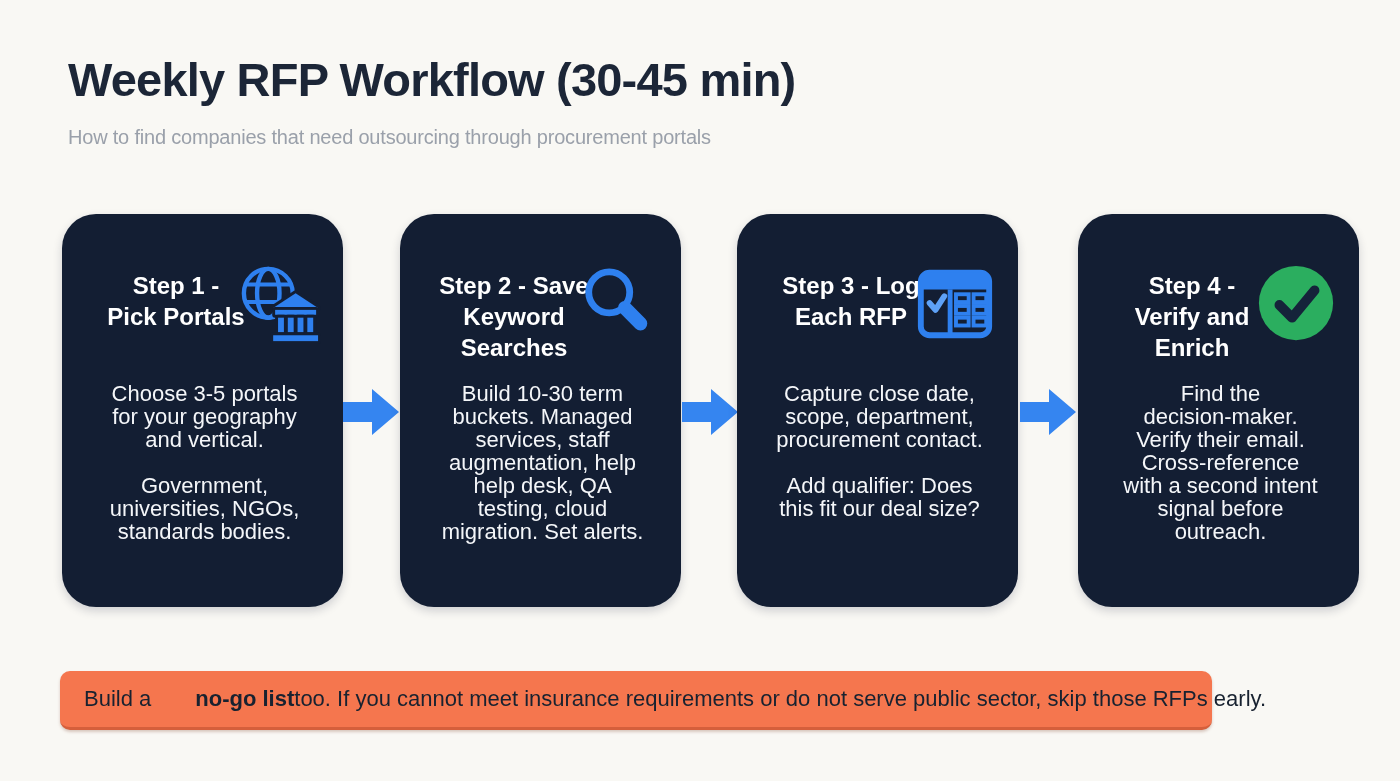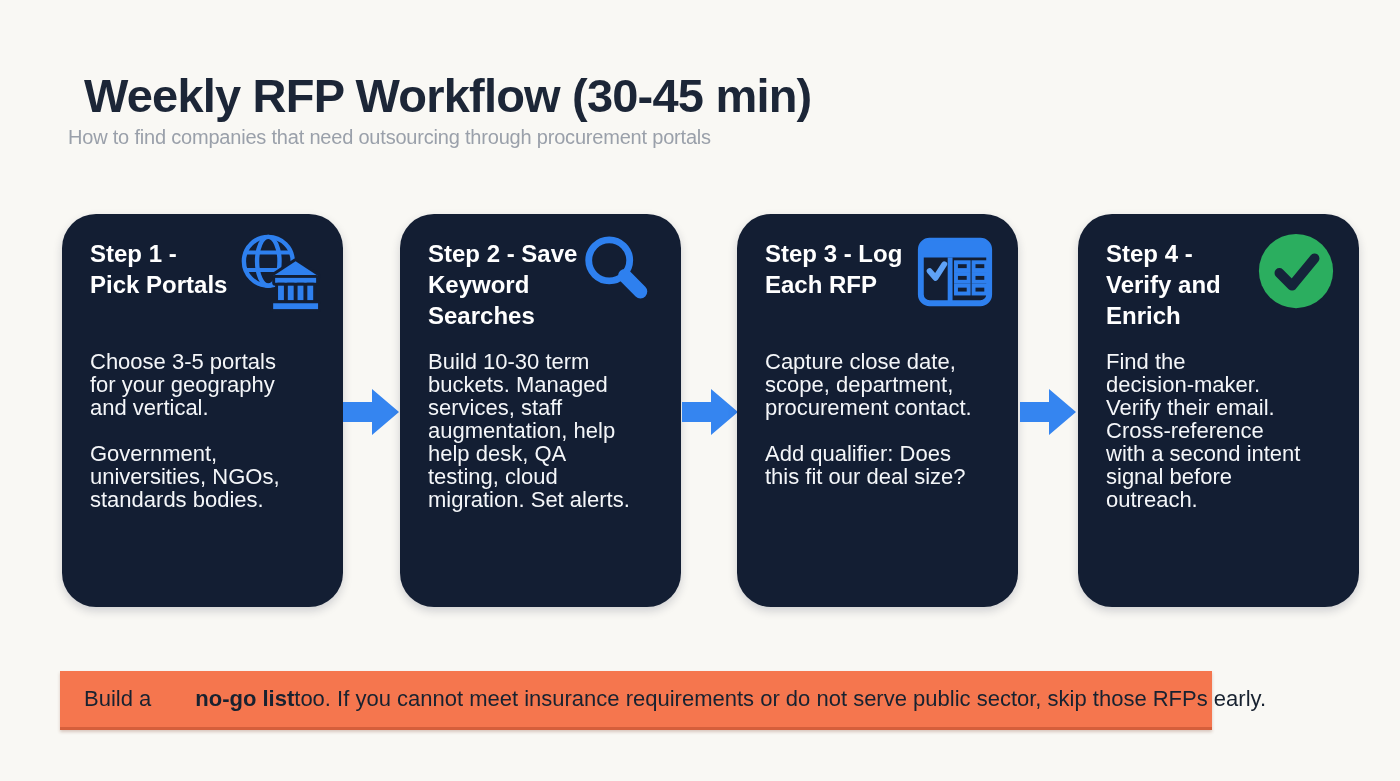--- a/index.html
+++ b/index.html
@@ -2,50 +2,51 @@
 <html><head>
 <meta charset="utf-8">
 <style>
   html,body{margin:0;padding:0;background:#e8e8e8;}
   .stage{
     position:relative;width:1400px;height:781px;margin:0 auto;
     background:#f9f8f4;overflow:hidden;
     font-family:"Liberation Sans", sans-serif;
   }
   .page-title{
-    position:absolute;left:68px;top:52px;margin:16px;
+    position:absolute;left:68px;top:52px;margin:0;
     font-size:47px;font-weight:bold;letter-spacing:-0.8px;
     color:#1c2637;
   }
   .page-subtitle{
     position:absolute;left:68px;top:126px;margin:0;
     font-size:20px;font-weight:400;color:#9aa0aa;letter-spacing:-0.2px;
   }
   .card{
     position:absolute;top:214px;width:281px;height:393px;
     background:#131e33;border-radius:34px;box-sizing:border-box;
-    padding:24px 24px 0 28px;color:#ffffff;
+    padding:56px 24px 0 28px;color:#ffffff;
     box-shadow:0 4px 10px rgba(20,30,55,0.18);
+    text-align:center;
   }
   .card.c1{left:62px}.card.c2{left:400px}.card.c3{left:737px}.card.c4{left:1078px}
   .card-head{position:relative;height:112px;}
   .card-title{
     width:172px;font-size:24px;font-weight:bold;line-height:31px;
     white-space:pre-line;color:#ffffff;
   }
   .card-icon{
     position:absolute;top:-6px;right:-2px;width:82px;height:82px;
   }
   .card-body{
     font-size:22px;line-height:23px;white-space:pre-line;color:#f4f6f9;
   }
   .flow-arrow{position:absolute;top:383px;width:58px;height:58px;}
   .callout{
     position:absolute;left:60px;top:671px;width:1152px;height:59px;
-    background:#f5764e;border-radius:0;box-sizing:border-box;
+    background:#f5764e;border-radius:10px;box-sizing:border-box;
     border-bottom:3px solid #d55f3b;
     display:flex;align-items:center;padding:0 24px;
     font-size:22px;color:#182230;white-space:nowrap;
     box-shadow:0 2px 3px rgba(120,55,30,0.25);
   }
   .callout b{font-weight:bold;margin-left:44px;}
 </style>
 </head>
 <body>
 

